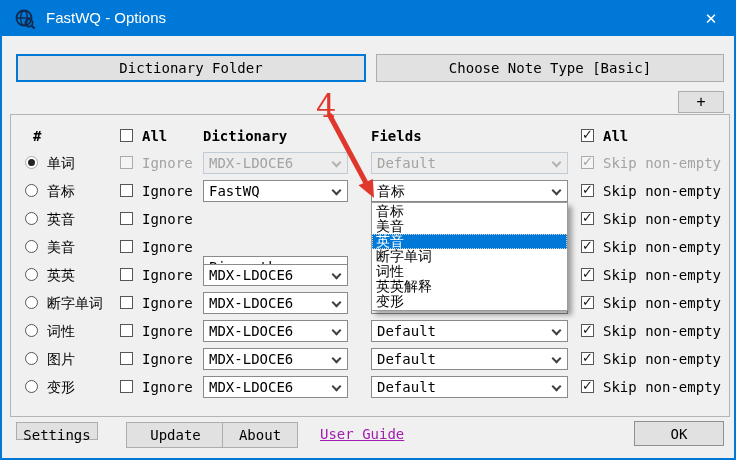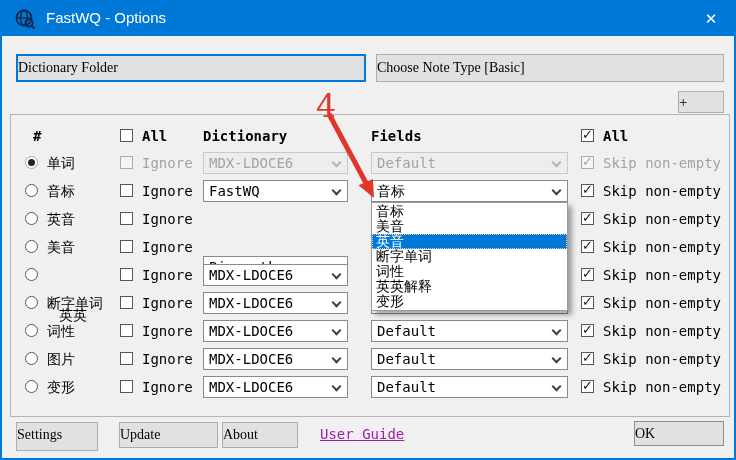--- a/index.html
+++ b/index.html
@@ -8,21 +8,21 @@
     position:relative;width:736px;height:460px;margin:0 auto;
     background:#f0f0f0;border:2px solid #0078d7;overflow:hidden;
     font-family:"DejaVu Sans Mono","Liberation Mono",monospace;font-size:14px;color:#000;
   }
   
   .titlebar{position:absolute;left:0;top:0;width:100%;height:34px;background:#0078d7;color:#fff;}
   .titlebar .appicon{position:absolute;left:12px;top:6px;width:22px;height:22px;}
   .titlebar .title{position:absolute;left:44px;top:7px;font-family:"Liberation Sans","DejaVu Sans",sans-serif;font-size:15px;}
   .titlebar .closebtn{position:absolute;right:0;top:0;width:46px;height:34px;text-align:center;line-height:34px;font-family:"Liberation Sans",sans-serif;font-size:15px;cursor:default;}
   
-  .btn{position:absolute;background:#e1e1e1;border:1px solid #adadad;text-align:left;line-height:24px;white-space:nowrap;font-family:Liberation Serif, serif;}
+  .btn{position:absolute;background:#e1e1e1;border:1px solid #adadad;text-align:center;line-height:24px;white-space:nowrap;}
   .btn-dictfolder{left:14px;top:52px;width:350px;height:28px;border:2px solid #0078d7;line-height:24px;}
   .btn-notetype{left:374px;top:52px;width:348px;height:28px;line-height:26px;}
   
   .tab{position:absolute;left:14px;top:88px;width:118px;height:25px;background:#fff;border:1px solid #b4b4b4;border-bottom:none;line-height:23px;padding-left:12px;z-index:5;}
   .tabclose{display:inline-block;width:15px;height:15px;margin-left:8px;background:#e0604a;border:1px solid #bb4936;border-radius:2px;color:#fff;font-size:10px;line-height:13px;text-align:center;vertical-align:-2px;font-family:"Liberation Sans",sans-serif;}
   .btn-addtab{left:676px;top:89px;width:46px;height:22px;line-height:20px;font-size:15px;}
   
   .panel{position:absolute;left:8px;top:112px;width:720px;height:303px;border:1px solid #b4b4b4;background:#f0f0f0;}
   .hlabel{position:absolute;top:13px;font-weight:bold;white-space:nowrap;}
   
@@ -41,22 +41,22 @@
   .combo .cval{position:absolute;left:5px;top:2px;white-space:nowrap;overflow:hidden;max-width:85%;}
   .combo .carr{position:absolute;right:7px;top:6px;width:7px;height:7px;border-left:2px solid #404040;border-bottom:2px solid #404040;transform:rotate(-45deg);}
   .combo.dis{background:#ededed;border-color:#c0cbd6;}
   .combo.dis .cval{color:#a3a3a3;}
   .combo.dis .carr{border-color:#b3b3b3;}
   
   .popup{position:absolute;left:360px;top:87px;width:197px;background:#fff;border:1px solid #9a9a9a;z-index:50;box-shadow:4px 4px 5px rgba(0,0,0,0.35);padding:1px 0;}
   .ditem{height:15px;line-height:15px;padding-left:4px;font-size:14px;white-space:nowrap;}
   .ditem.sel{background:#0078d7;color:#fff;outline:1px dotted #d4d4d4;outline-offset:-1px;}
   
-  .btn-settings{left:14px;top:420px;width:82px;height:29px;}
-  .btn-update{left:117px;top:420px;width:99px;height:26px;}
+  .btn-settings{left:14px;top:420px;width:82px;height:18px;}
+  .btn-update{left:124px;top:420px;width:99px;height:26px;}
   .btn-about{left:220px;top:420px;width:76px;height:26px;}
   .btn-ok{left:632px;top:419px;width:90px;height:25px;border-color:#8f8f8f;}
   .link{position:absolute;left:318px;top:424px;color:#a21caf;text-decoration:underline;white-space:nowrap;}
   
   .anno{position:absolute;left:290px;top:82px;width:130px;height:125px;z-index:60;pointer-events:none;}
 </style>
 </head>
 <body>
 
 <div class="window">
@@ -143,21 +143,21 @@
           <div class="rlabel" style="left: 131px;">Ignore</div>
           <div class="combo" style="left: 360px; width: 197px;">
             <div class="cval">Default</div>
             <div class="carr"></div>
           </div>
           <div class="cb checked" style="left: 570px;"></div>
           <div class="rlabel" style="left: 592px;">Skip non-empty</div>
         </div>
         <div class="trow" style="top: 146px;">
           <div class="radio" style="left: 14px;"></div>
-          <div class="rlabel" style="left: 48px; margin-top: 40px;">英英</div>
+          <div class="rlabel" style="left: 36px;">英英</div>
           <div class="cb" style="left: 109px;"></div>
           <div class="rlabel" style="left: 131px;">Ignore</div>
           <div class="combo" style="left: 192px; width: 145px;">
             <div class="cval">MDX-LDOCE6</div>
             <div class="carr"></div>
           </div>
           <div class="combo" style="left: 360px; width: 197px;">
             <div class="cval">Default</div>
             <div class="carr"></div>
           </div>

